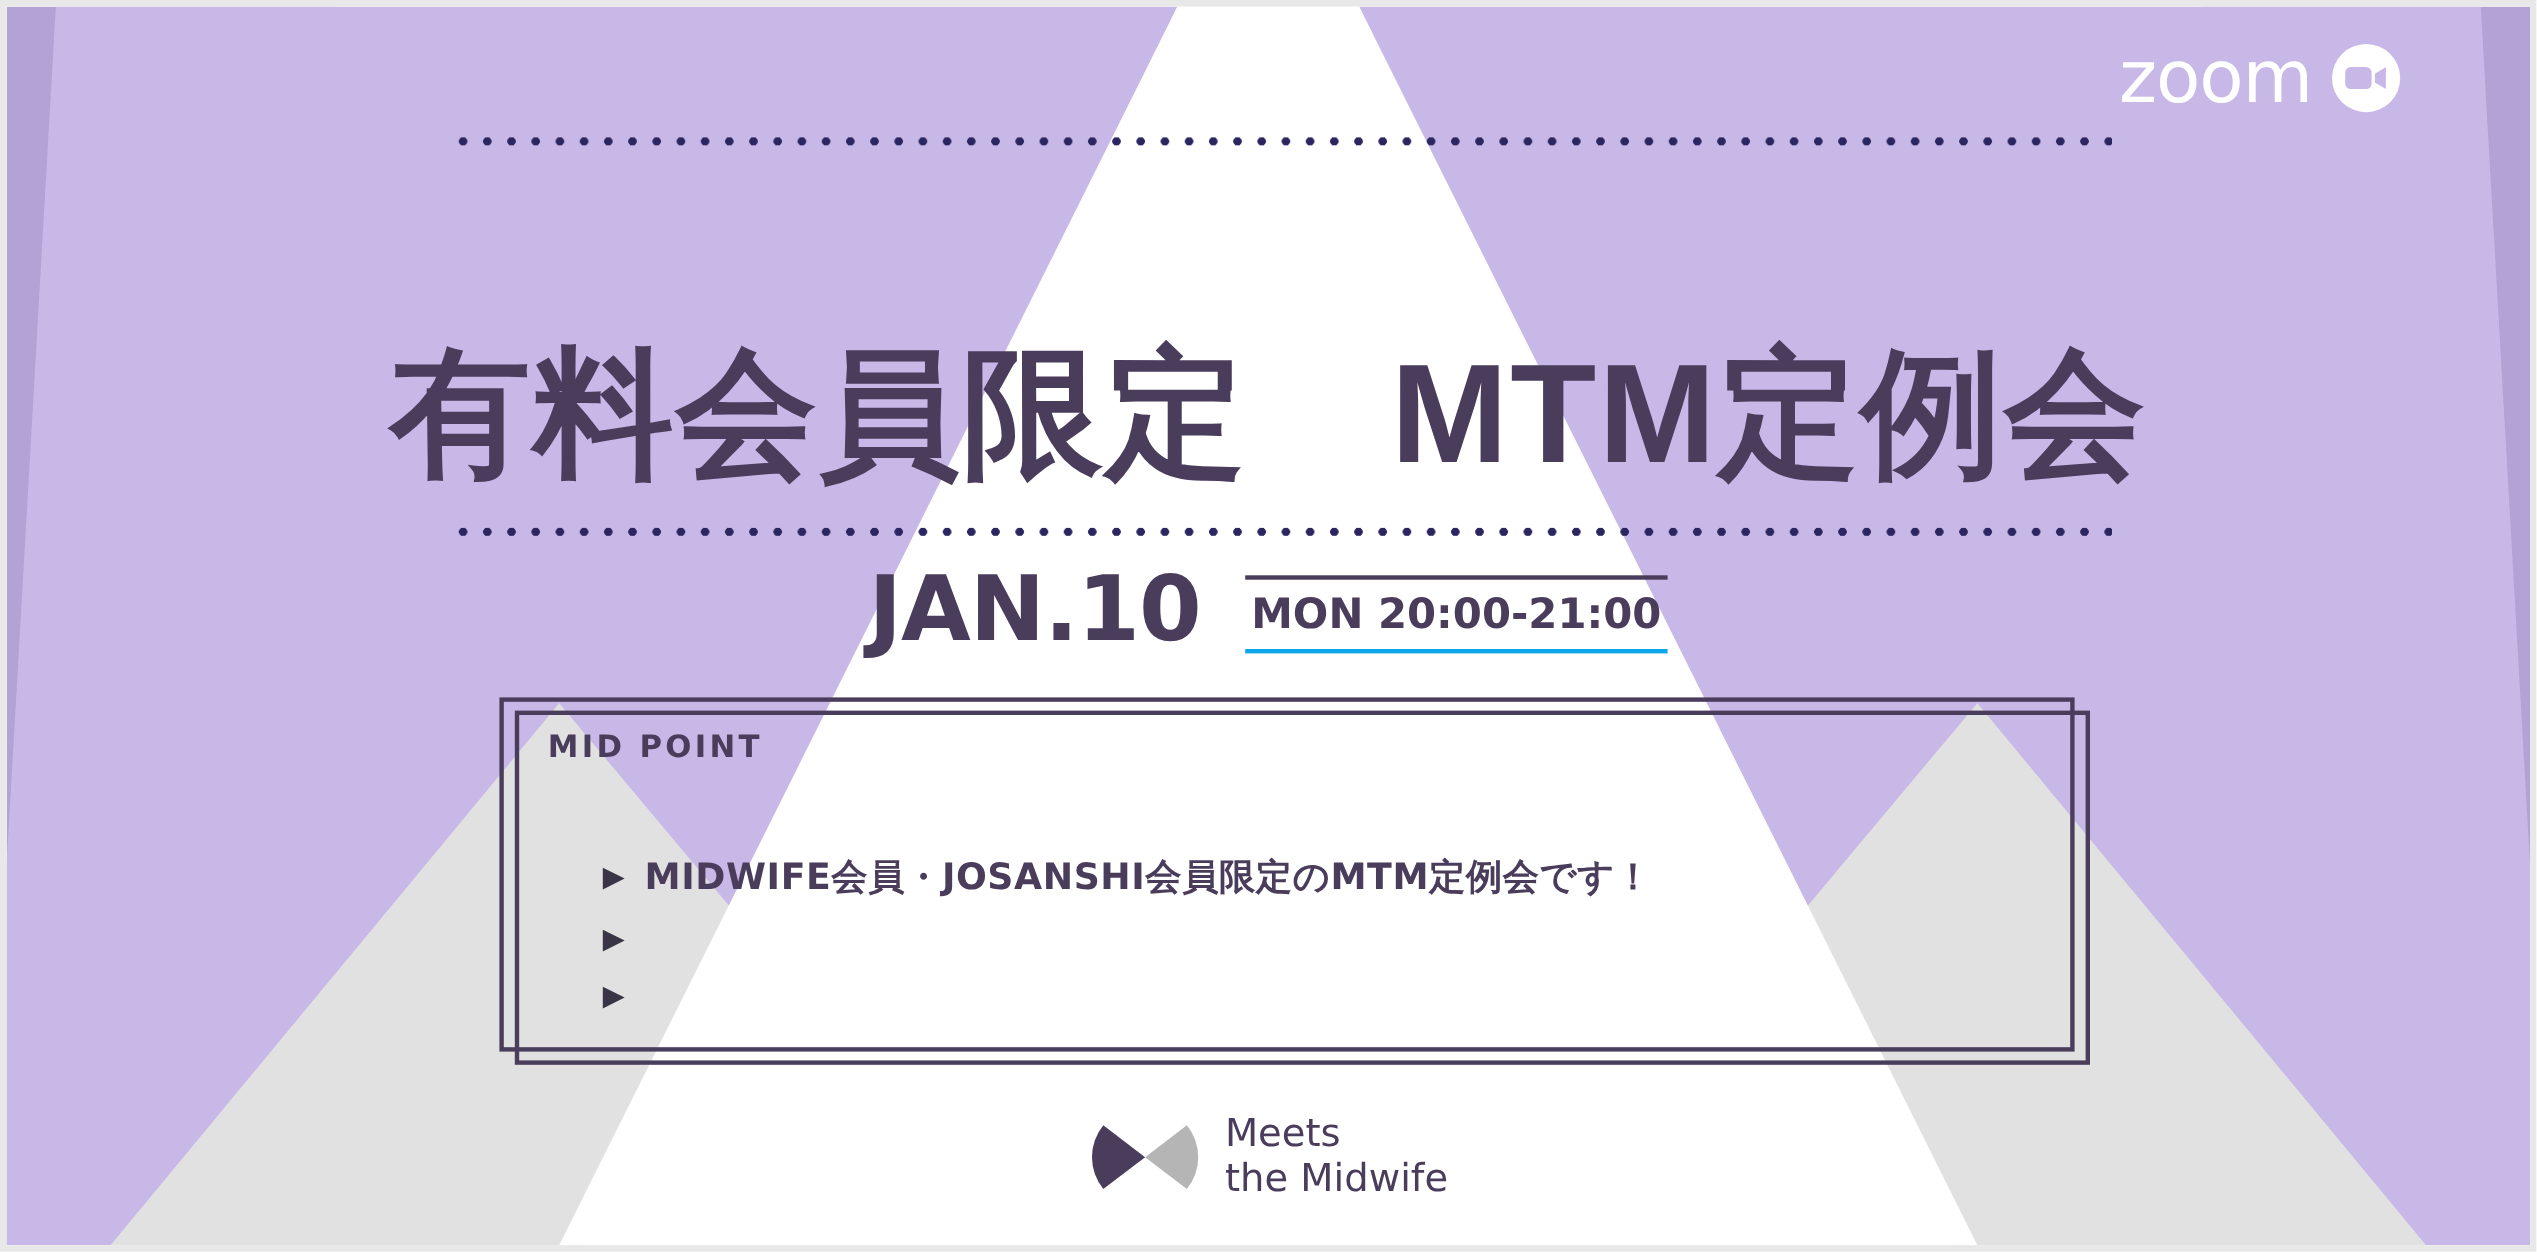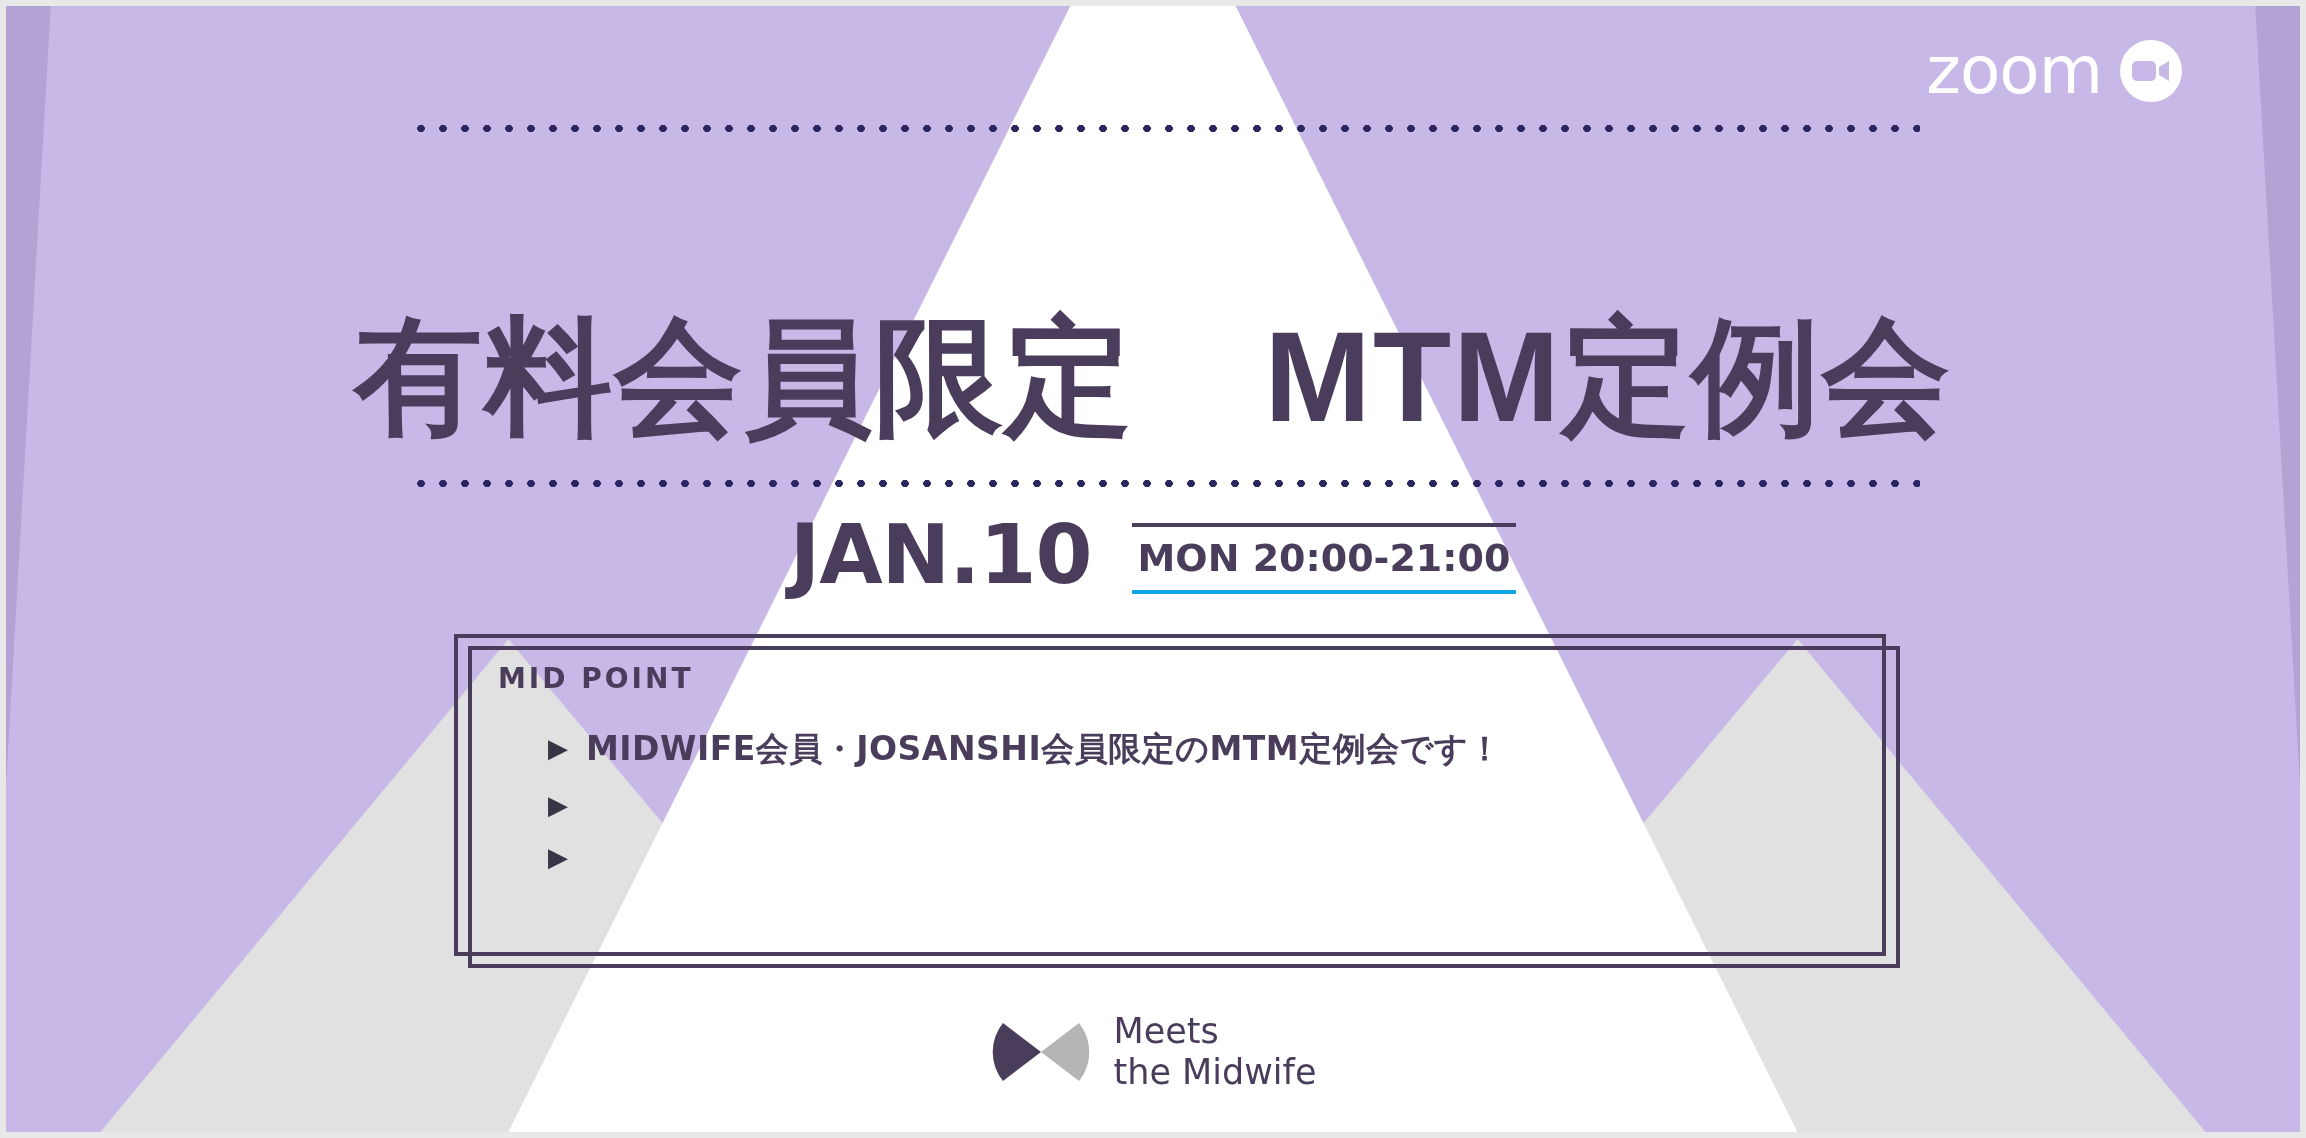--- a/index.html
+++ b/index.html
@@ -183,20 +183,21 @@
     position: relative;
     top: -3px;
   }
   .point-text {
     color: #4a3d5c;
     font-family: "DejaVu Sans", sans-serif;
     font-weight: 700;
     font-size: 33px;
     line-height: 1.2;
     letter-spacing: 0.5px;
+    margin-top: 48px;
   }
 
   
   .brand {
     position: absolute;
     top: 1005px;
     left: 0;
     width: 100%;
     display: flex;
     align-items: center;

